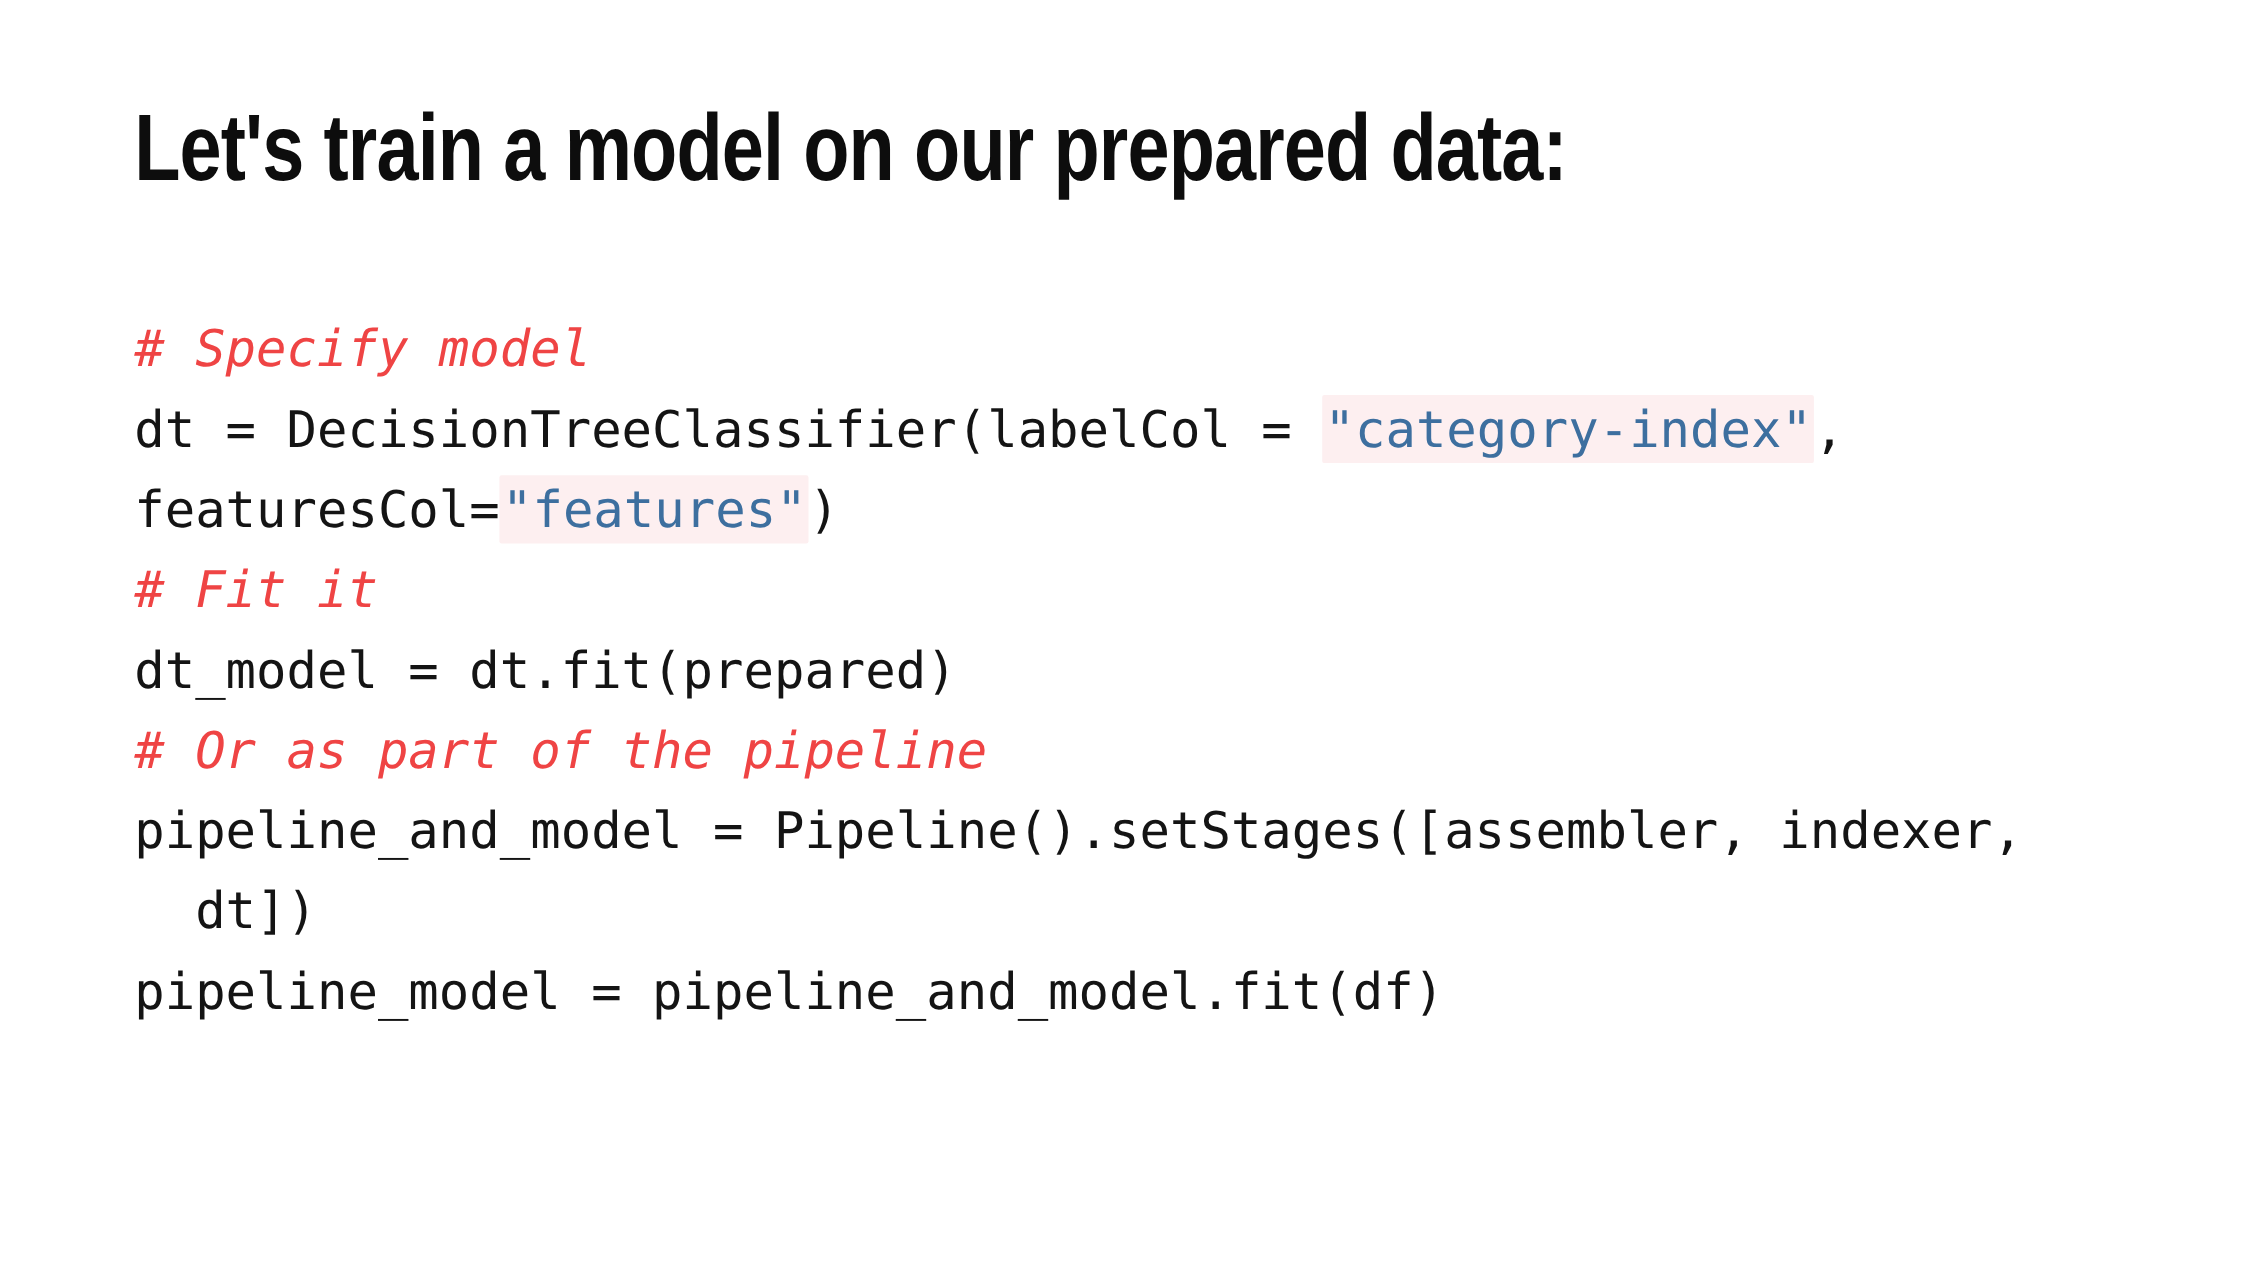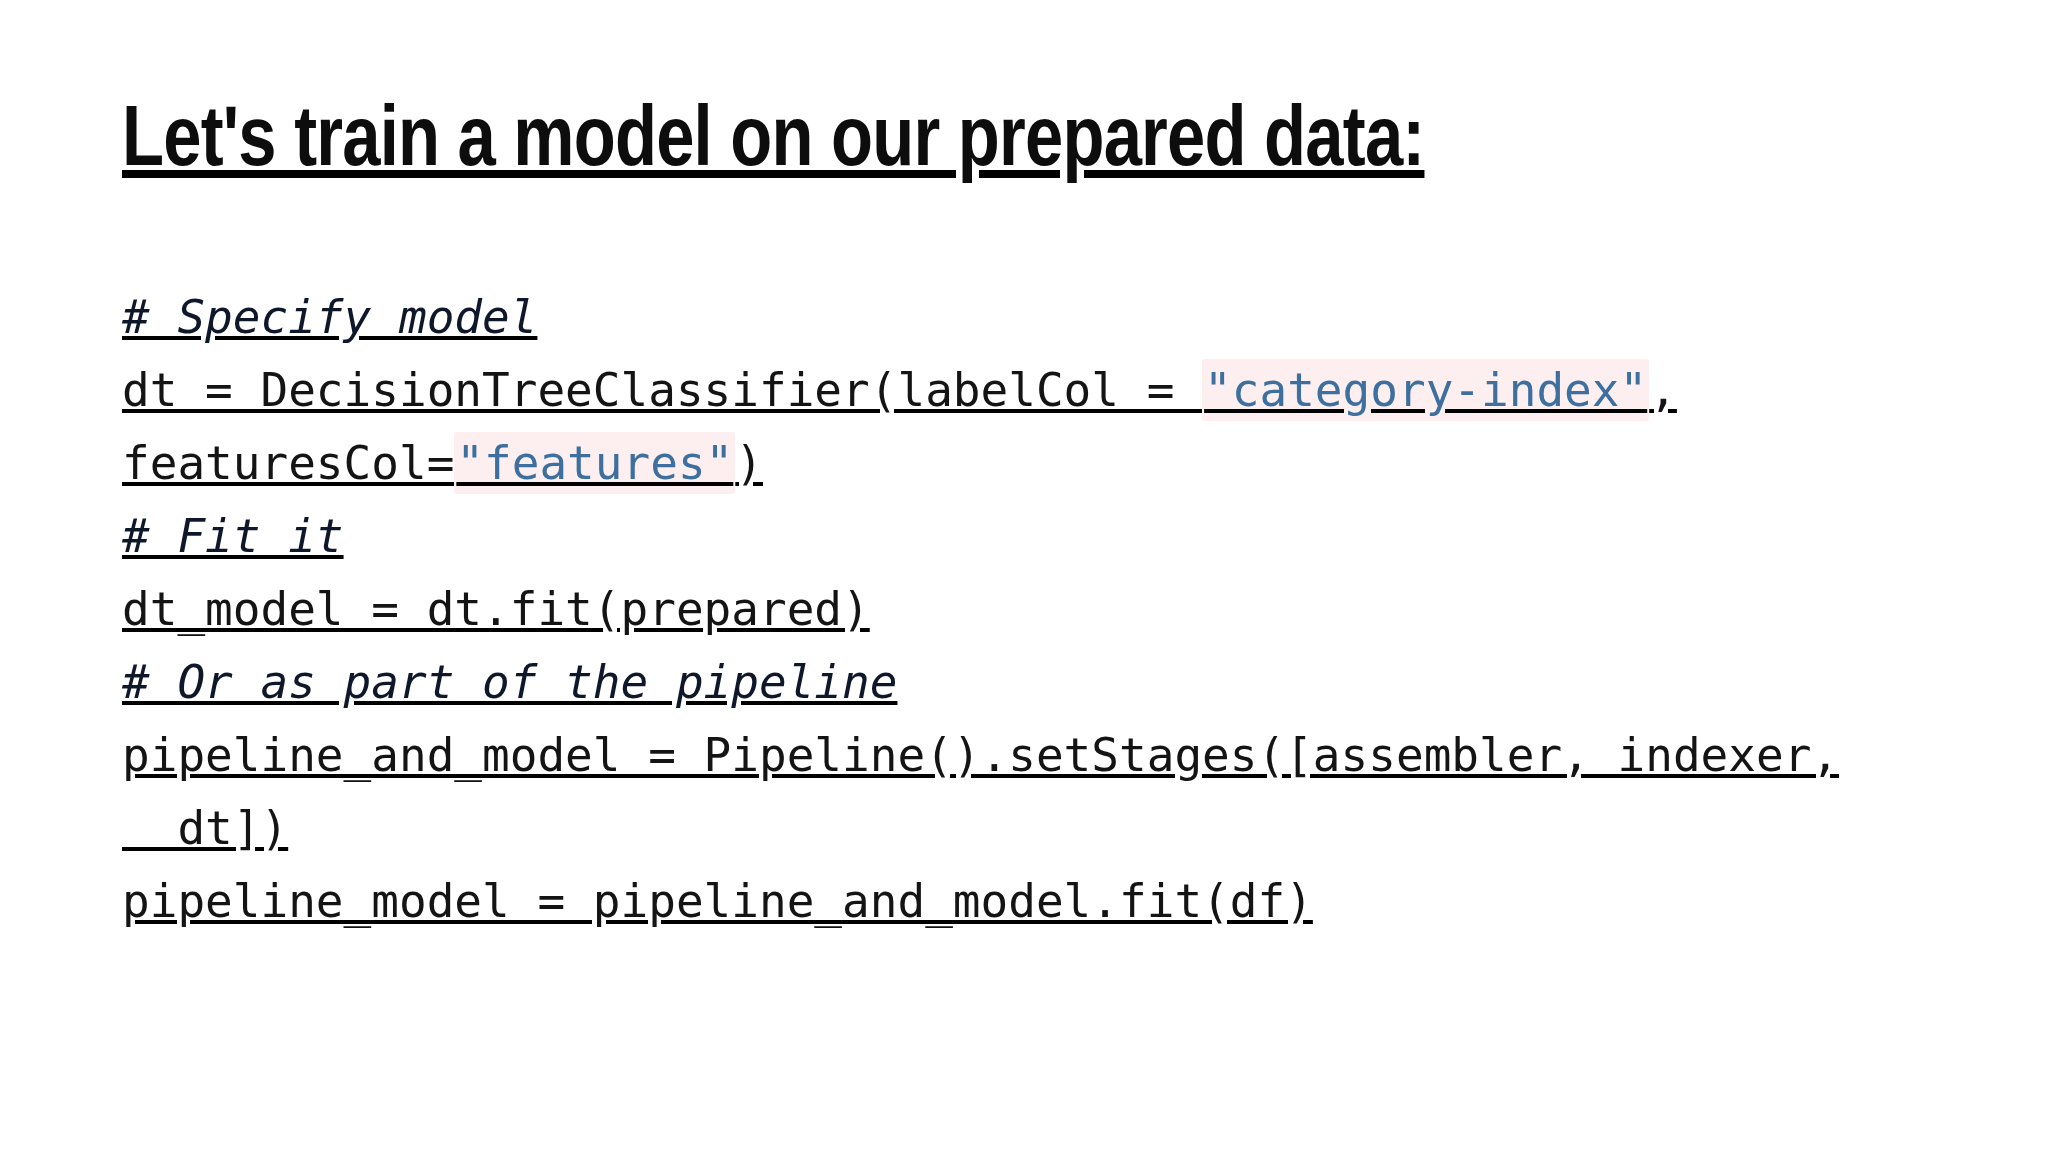--- a/index.html
+++ b/index.html
@@ -11,21 +11,20 @@
     overflow: hidden;
     font-family: "Liberation Sans", sans-serif;
   }
   .slide {
     position: relative;
     width: 2048px;
     height: 1152px;
     background: #ffffff;
     box-sizing: border-box;
     padding: 88px 0 16px 122px;
-    text-decoration: underline;
   }
   h1.slide-title {
     margin: 0;
     font-family: "Liberation Sans", sans-serif;
     font-weight: 700;
     font-size: 86px;
     line-height: 1.1;
     color: #0d0d0d;
     letter-spacing: -1px;
     transform: scaleX(0.80);
@@ -35,21 +34,21 @@
   .code-block {
     margin-top: 98px;
     font-family: "DejaVu Sans Mono", "Liberation Mono", monospace;
     font-size: 46px;
     line-height: 73px;
     color: #141414;
     white-space: pre;
   }
   .code-line { height: 73px; }
   .comment-line {
-    color: #0f172a;
+    color: #ef4444;
     font-style: italic;
   }
   .code-string {
     color: #3d6f9f;
     background: #fdeff0;
     padding: 4px 2px;
     border-radius: 2px;
   }
 </style>
 </head>

